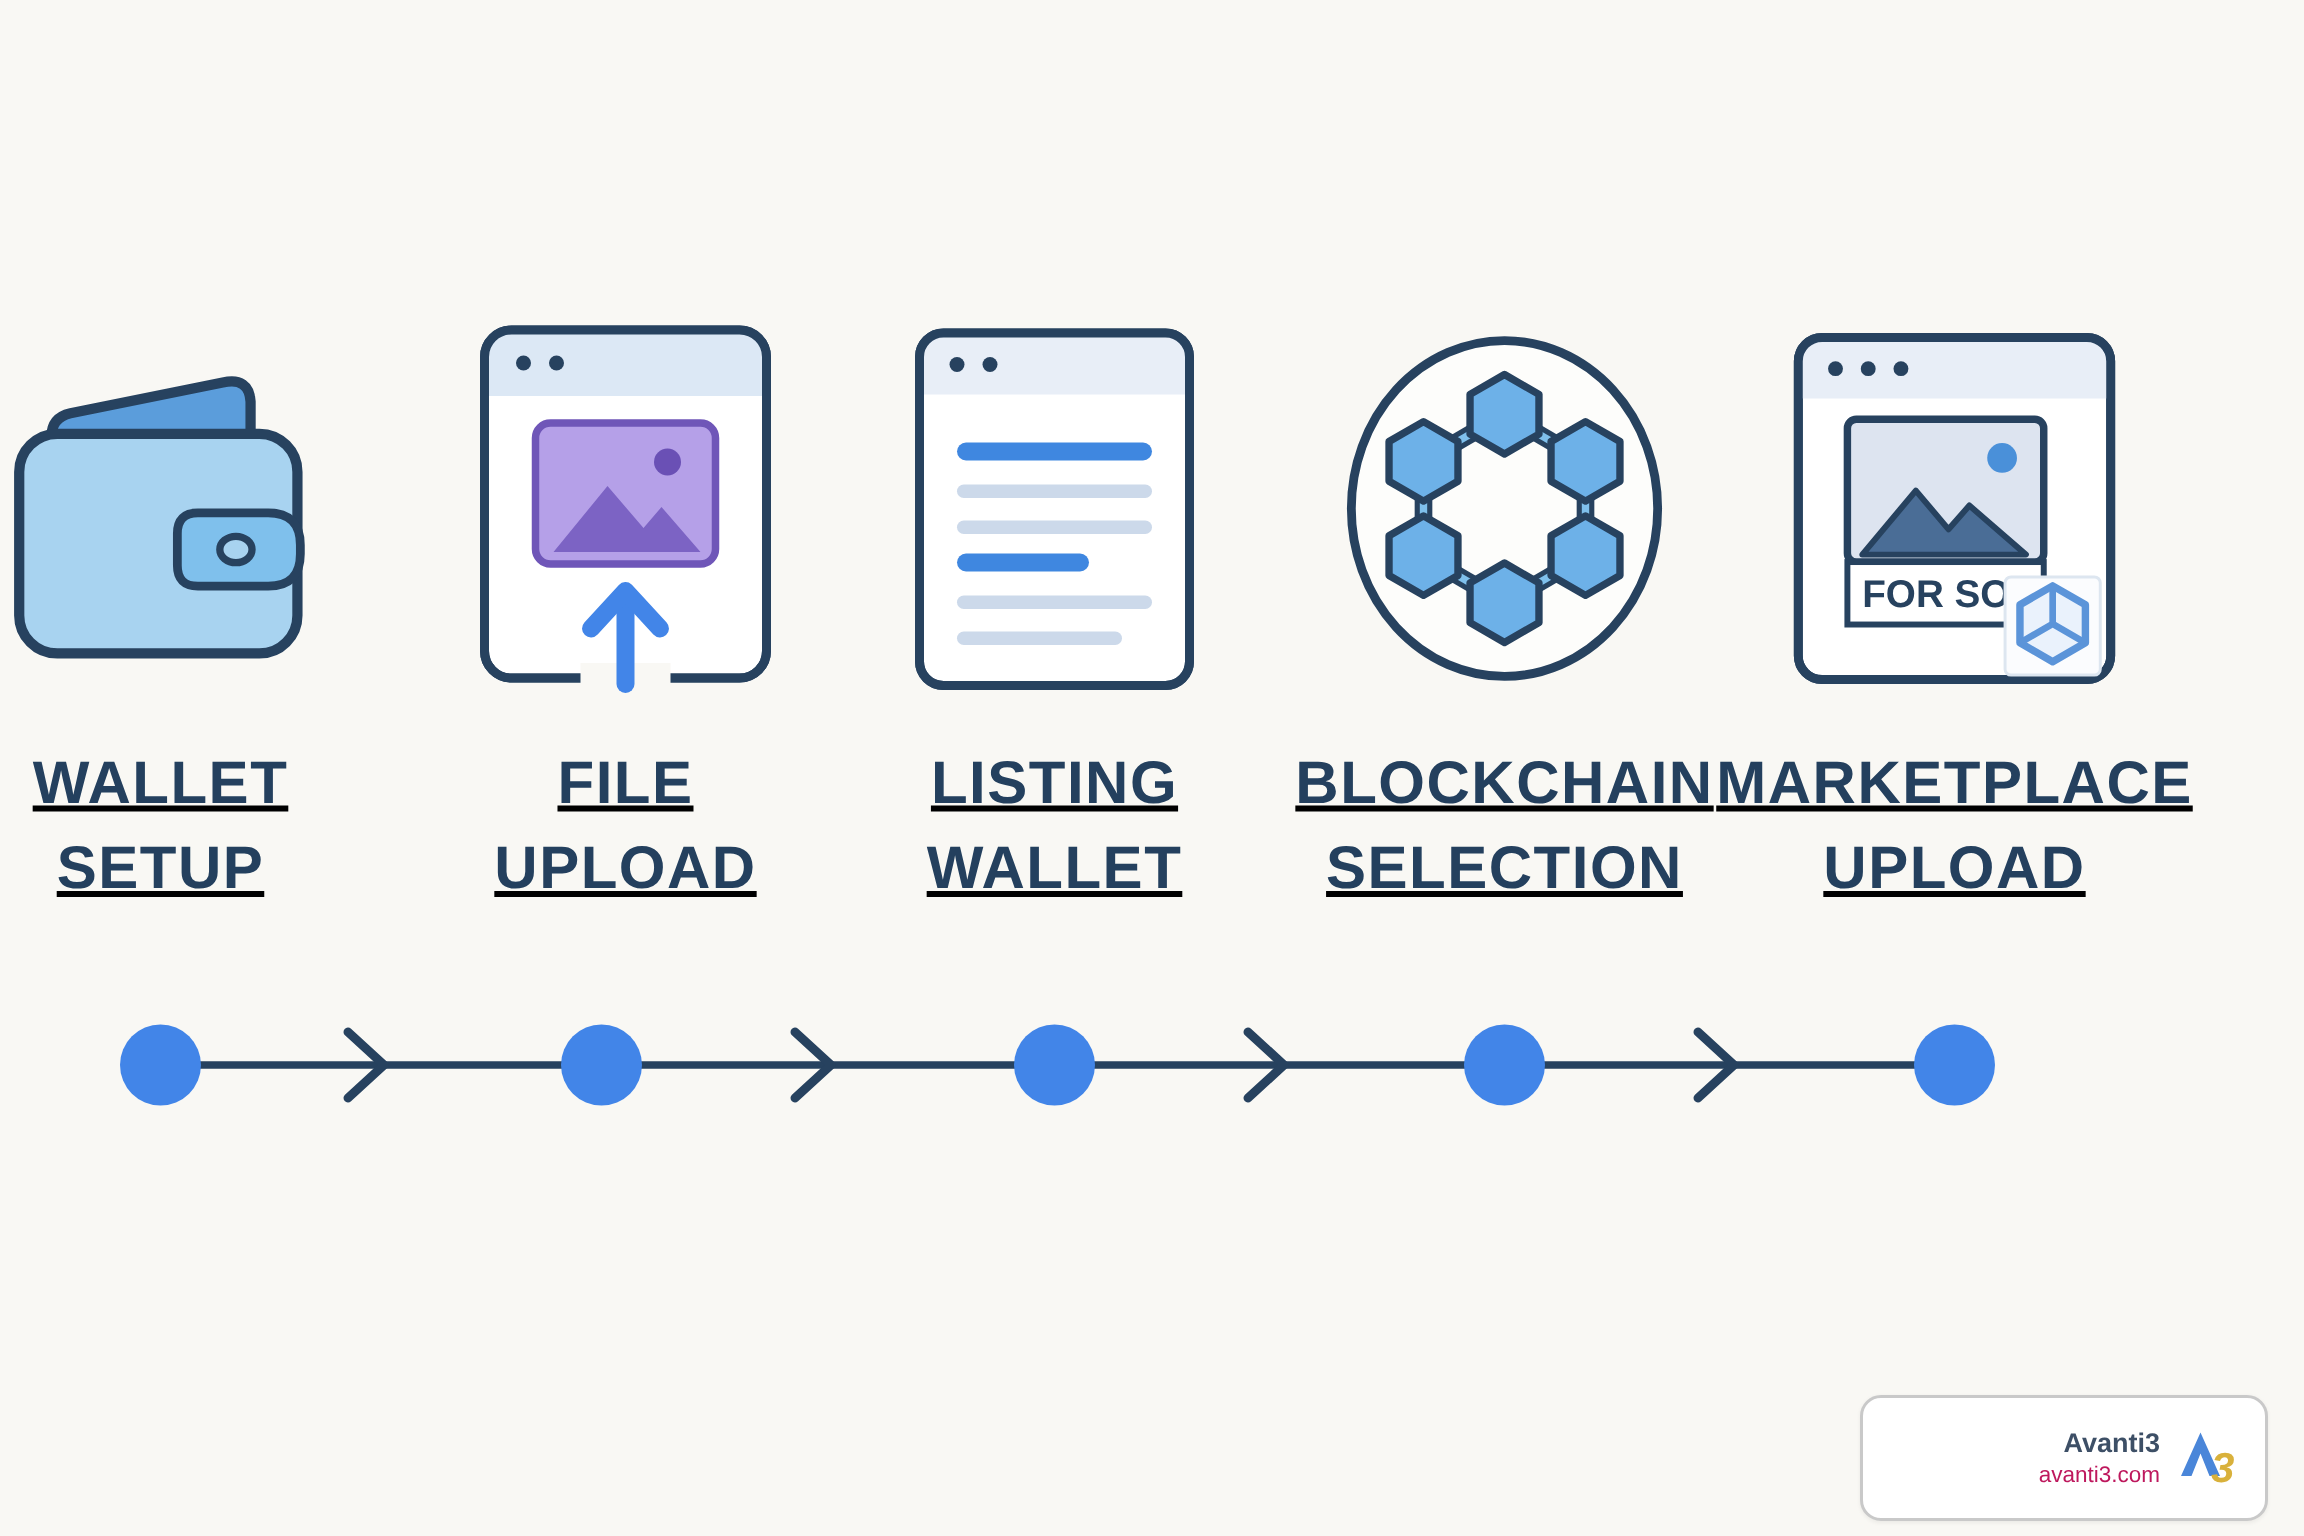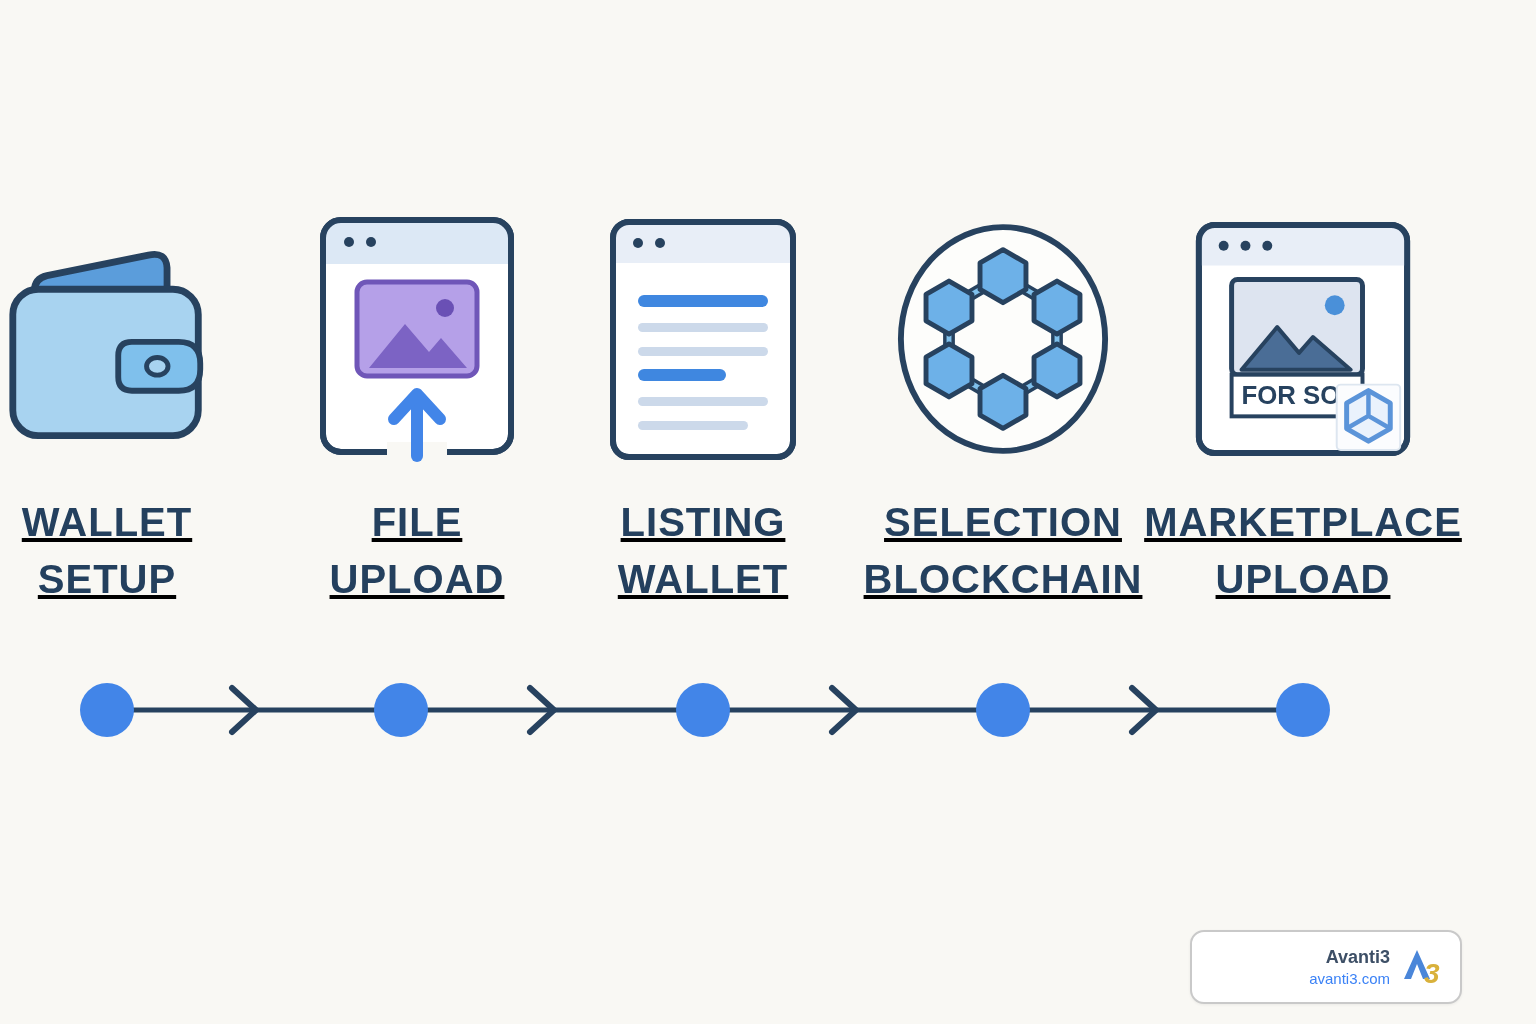--- a/index.html
+++ b/index.html
@@ -43,37 +43,37 @@
     letter-spacing: 1px;
   }
   .step-label span { display: block; }
   .timeline-svg {
     position: absolute;
     left: 0;
     top: 655px;
   }
   .badge {
     position: absolute;
-    left: 1190px;
+    left: 1240px;
     top: 930px;
     width: 272px;
-    height: 74px;
+    height: 84px;
     background: #ffffff;
     border: 2px solid #c9c9c9;
     border-radius: 14px;
     display: flex;
     align-items: center;
     justify-content: flex-end;
     gap: 10px;
     padding: 0 14px;
     box-shadow: 0 1px 3px rgba(0,0,0,0.06);
   }
   .badge-text { text-align: right; }
   .badge-title { font-size: 18px; font-weight: 700; color: #3d4f66; }
-  .badge-url { font-size: 15px; color: #3b82f6; margin-top: 2px; }
+  .badge-url { font-size: 15px; color: #be185d; margin-top: 2px; }
 </style>
 </head>
 <body>
 
 <div class="canvas">
 
   <div class="steps-row">
 
     <div class="step">
       <div class="icon-box">
@@ -158,22 +158,22 @@
             <polygon points="110,29 133.4,42.5 133.4,69.5 110,83 86.6,69.5 86.6,42.5"></polygon>
             <polygon points="165,61 188.4,74.5 188.4,101.5 165,115 141.6,101.5 141.6,74.5"></polygon>
             <polygon points="165,125 188.4,138.5 188.4,165.5 165,179 141.6,165.5 141.6,138.5"></polygon>
             <polygon points="110,157 133.4,170.5 133.4,197.5 110,211 86.6,197.5 86.6,170.5"></polygon>
             <polygon points="55,125 78.4,138.5 78.4,165.5 55,179 31.6,165.5 31.6,138.5"></polygon>
             <polygon points="55,61 78.4,74.5 78.4,101.5 55,115 31.6,101.5 31.6,74.5"></polygon>
           </g>
         </svg>
       </div>
       <div class="step-label">
+        <span>BLOCKCHAIN</span>
         <span>SELECTION</span>
-        <span>BLOCKCHAIN</span>
       </div>
     </div>
 
     <div class="step">
       <div class="icon-box">
         <svg width="220" height="238" viewBox="0 0 220 240">
           <rect x="5" y="5" width="210" height="230" rx="16" fill="#ffffff" stroke="#27425f" stroke-width="6"></rect>
           <path d="M7 21 q0 -16 16 -16 h174 q16 0 16 16 v25 H7 z" fill="#e8eef7"></path>
           <rect x="5" y="5" width="210" height="230" rx="16" fill="none" stroke="#27425f" stroke-width="6"></rect>
           <circle cx="30" cy="26" r="5" fill="#27425f"></circle>

